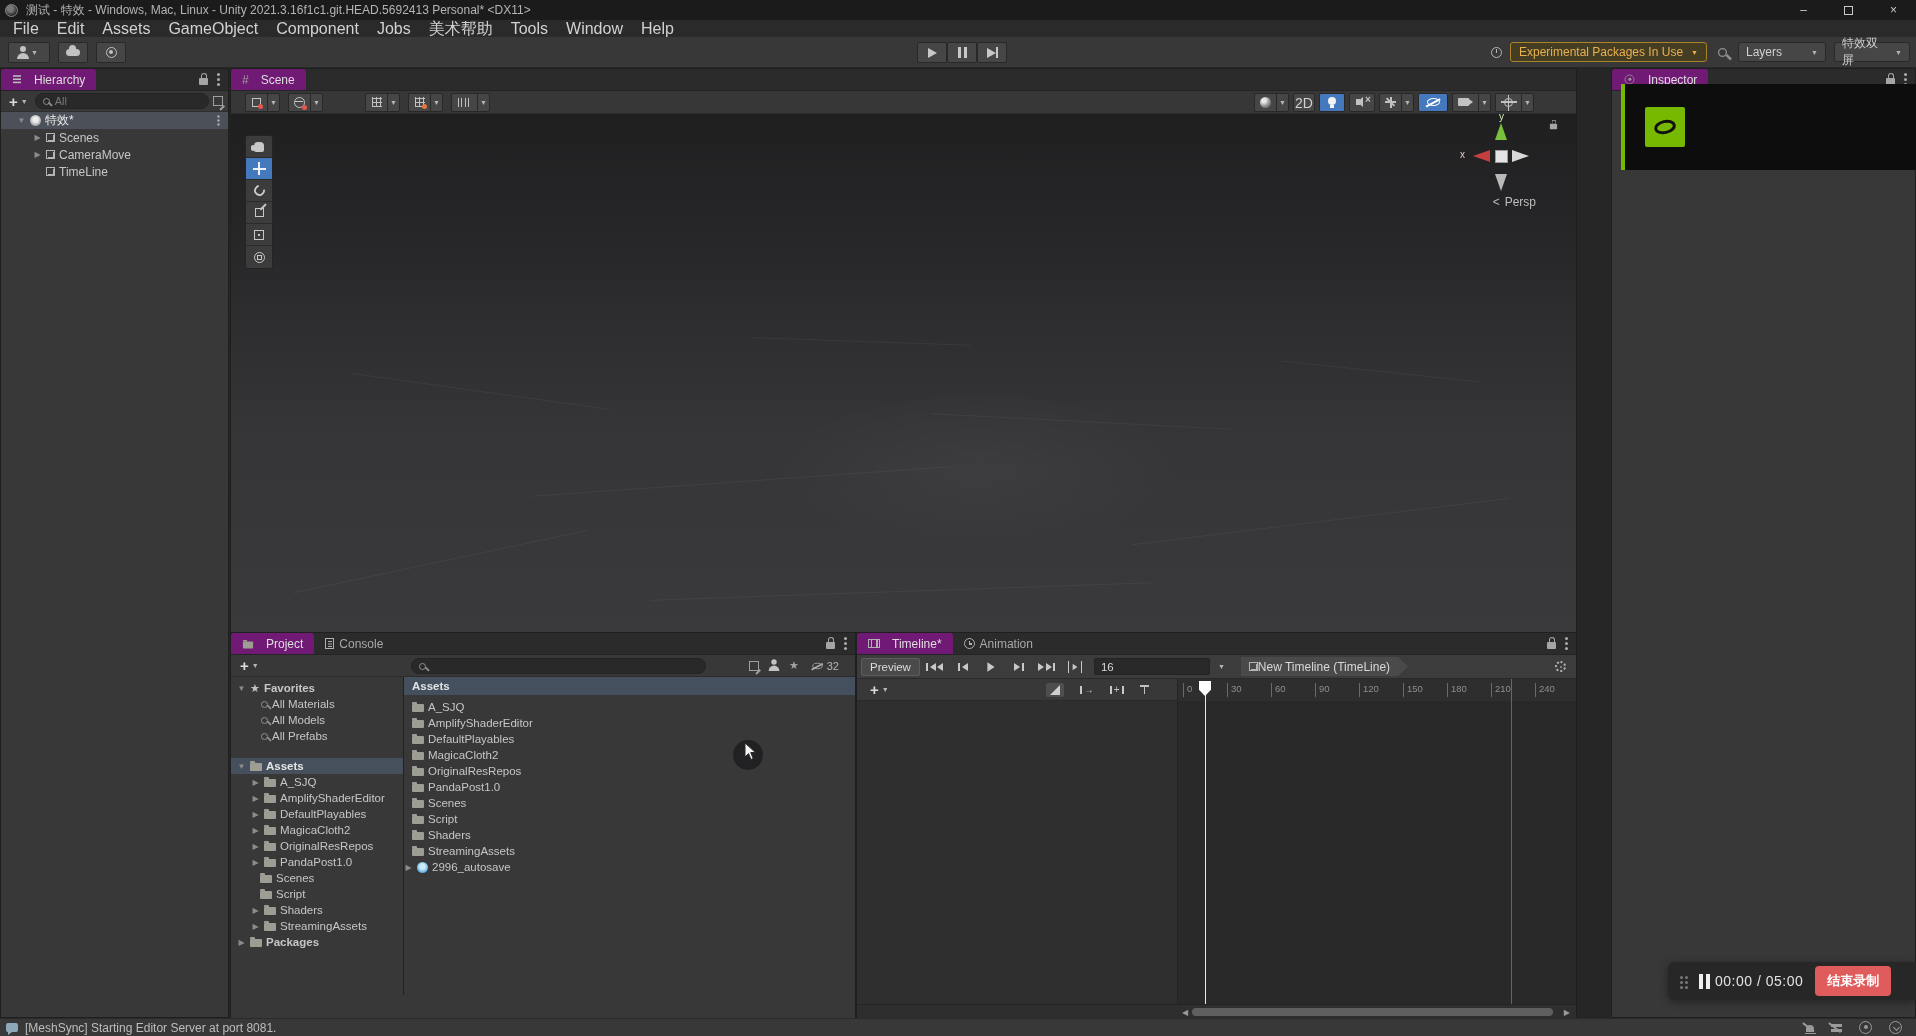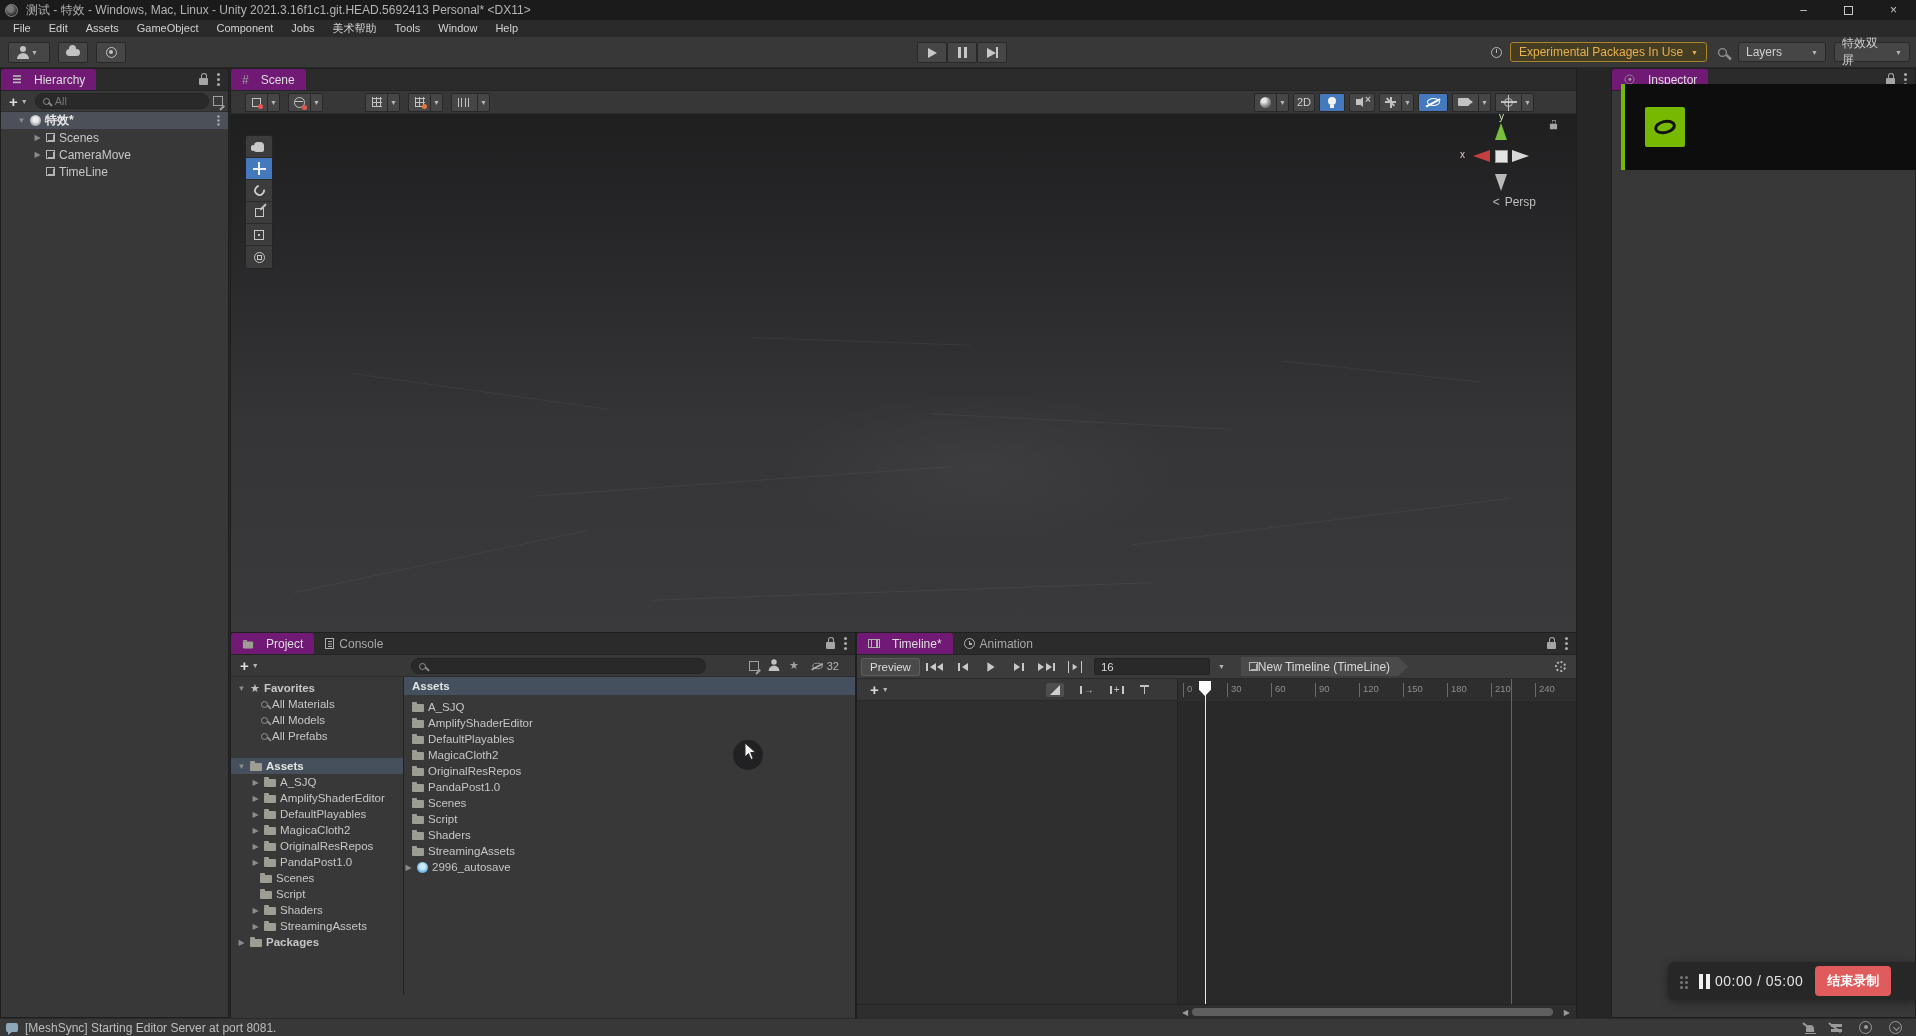--- a/index.html
+++ b/index.html
@@ -20,21 +20,21 @@
   
   .titlebar{position:absolute;left:0;top:0;width:1916px;height:20px;background:#1b1b1b;display:flex;align-items:center;}
   .u-logo{width:13px;height:13px;border-radius:50%;background:radial-gradient(circle at 40% 35%,#777 0 28%,#2a2a2a 70%);border:1px solid #8a8a8a;margin:0 8px 0 5px;}
   .title-text{font-size:12px;color:#b4b4b4;white-space:nowrap;}
   .winbtns{margin-left:auto;display:flex;height:20px;}
   .winbtn{width:45px;height:20px;display:flex;align-items:center;justify-content:center;color:#c8c8c8;font-size:12px;}
   .i-maxbox{width:9px;height:9px;border:1px solid #c8c8c8;}
 
   
   .menubar{position:absolute;left:0;top:20px;width:1916px;height:17px;background:#2a2a2a;display:flex;align-items:center;padding-left:4px;}
-  .menu-item{font-size:11px;color:#d2d2d2;padding:0 9px;line-height:17px;}
+  .menu-item{font-size:16px;color:#d2d2d2;padding:0 9px;line-height:17px;}
 
   
   .toolbar{position:absolute;left:0;top:37px;width:1916px;height:31px;background:#383838;border-bottom:1px solid #282828;display:flex;align-items:center;}
   .tb-left{display:flex;align-items:center;gap:8px;margin-left:8px;}
   .tb-center{position:absolute;left:917px;top:5px;display:flex;}
   .tb-right{margin-left:auto;display:flex;align-items:center;gap:8px;margin-right:6px;}
   .tbtn-big{width:30px;height:21px;}
   .pill{height:20px;display:flex;align-items:center;gap:8px;padding:0 8px;background:#453c24;border:1px solid #ab8428;border-radius:3px;color:#e7b14d;font-size:12px;}
   .pill .caret{color:#e7b14d;}
   .dd{height:20px;display:flex;align-items:center;gap:8px;padding:0 7px;background:#464646;border:1px solid #282828;border-radius:3px;font-size:12px;color:#d0d0d0;}
@@ -149,21 +149,21 @@
   .trow.selblue{background:#46505c;}
 
   
   #scene{left:230px;top:68px;width:1347px;height:564px;}
   .scene-body{position:relative;width:100%;height:541px;overflow:hidden;background:linear-gradient(180deg,#1e1e1f 0%,#252527 22%,#2d2d2f 42%,#353537 62%,#3a3a3c 100%);}
   .scn-toolbar{position:relative;z-index:5;height:23px;background:#373737;border-bottom:1px solid #2d2d2d;display:flex;align-items:center;padding:0 14px;gap:8px;}
   .scn-toolbar .btn{height:19px;width:22px;}
   .scn-toolbar .btn.car{width:13px;}
   .spacer26{width:26px;}
   .scn-right{margin-left:auto;display:flex;gap:4px;margin-right:28px;}
-  .txtbtn{font-size:11px;color:#d0d0d0;width:26px;}
+  .txtbtn{font-size:14px;color:#d0d0d0;width:26px;align-items:flex-end;}
   .tools{position:absolute;left:14px;top:44px;z-index:5;display:flex;flex-direction:column;background:#383838;border:1px solid #242424;border-radius:3px;overflow:hidden;}
   .toolbtn{width:26px;height:22px;display:flex;align-items:center;justify-content:center;border-bottom:1px solid #2a2a2a;background:#3c3c3c;}
   .toolbtn.on{background:#4579bd;}
   .crack{position:absolute;height:1px;background:rgba(205,205,215,0.07);}
   .glow{position:absolute;left:40%;top:55%;width:420px;height:160px;border-radius:50%;background:radial-gradient(ellipse,rgba(255,255,255,0.035),transparent 70%);}
   .gz{position:absolute;right:38px;top:28px;width:74px;height:74px;z-index:5;}
   .gz .c{position:absolute;left:31px;top:31px;width:13px;height:13px;background:#e4e4e4;border:1px solid #9a9a9a;}
   .gz .cone{position:absolute;width:0;height:0;}
   .gz .y{left:31px;top:4px;border-bottom:17px solid #79c13d;border-left:6.5px solid transparent;border-right:6.5px solid transparent;}
   .gz .x{left:9px;top:31px;border-right:17px solid #c53f3f;border-top:6.5px solid transparent;border-bottom:6.5px solid transparent;}
@@ -339,21 +339,21 @@
       <div class="searchbox">
         <span class="i-mag cic"></span>
         <span class="ph">All</span>
       </div>
       <span class="i-picker cic"></span>
     </div>
     <div class="tree">
       <div class="trow sel" style="padding-left:16px;">
         <span class="arr">▼</span>
         <span class="i-ball cic"></span>
-        <span style="font-weight:bold;">特效*</span>
+        <span style="font-weight:normal;">特效*</span>
         <span class="i-kebab cic" style="margin-left:auto;margin-right:8px;transform:scale(0.8);"></span>
       </div>
       <div class="trow" style="padding-left:32px;">
         <span class="arr">▶</span>
         <span class="i-cube cic"></span>
         <span>Scenes</span>
       </div>
       <div class="trow" style="padding-left:32px;">
         <span class="arr">▶</span>
         <span class="i-cube cic"></span>

